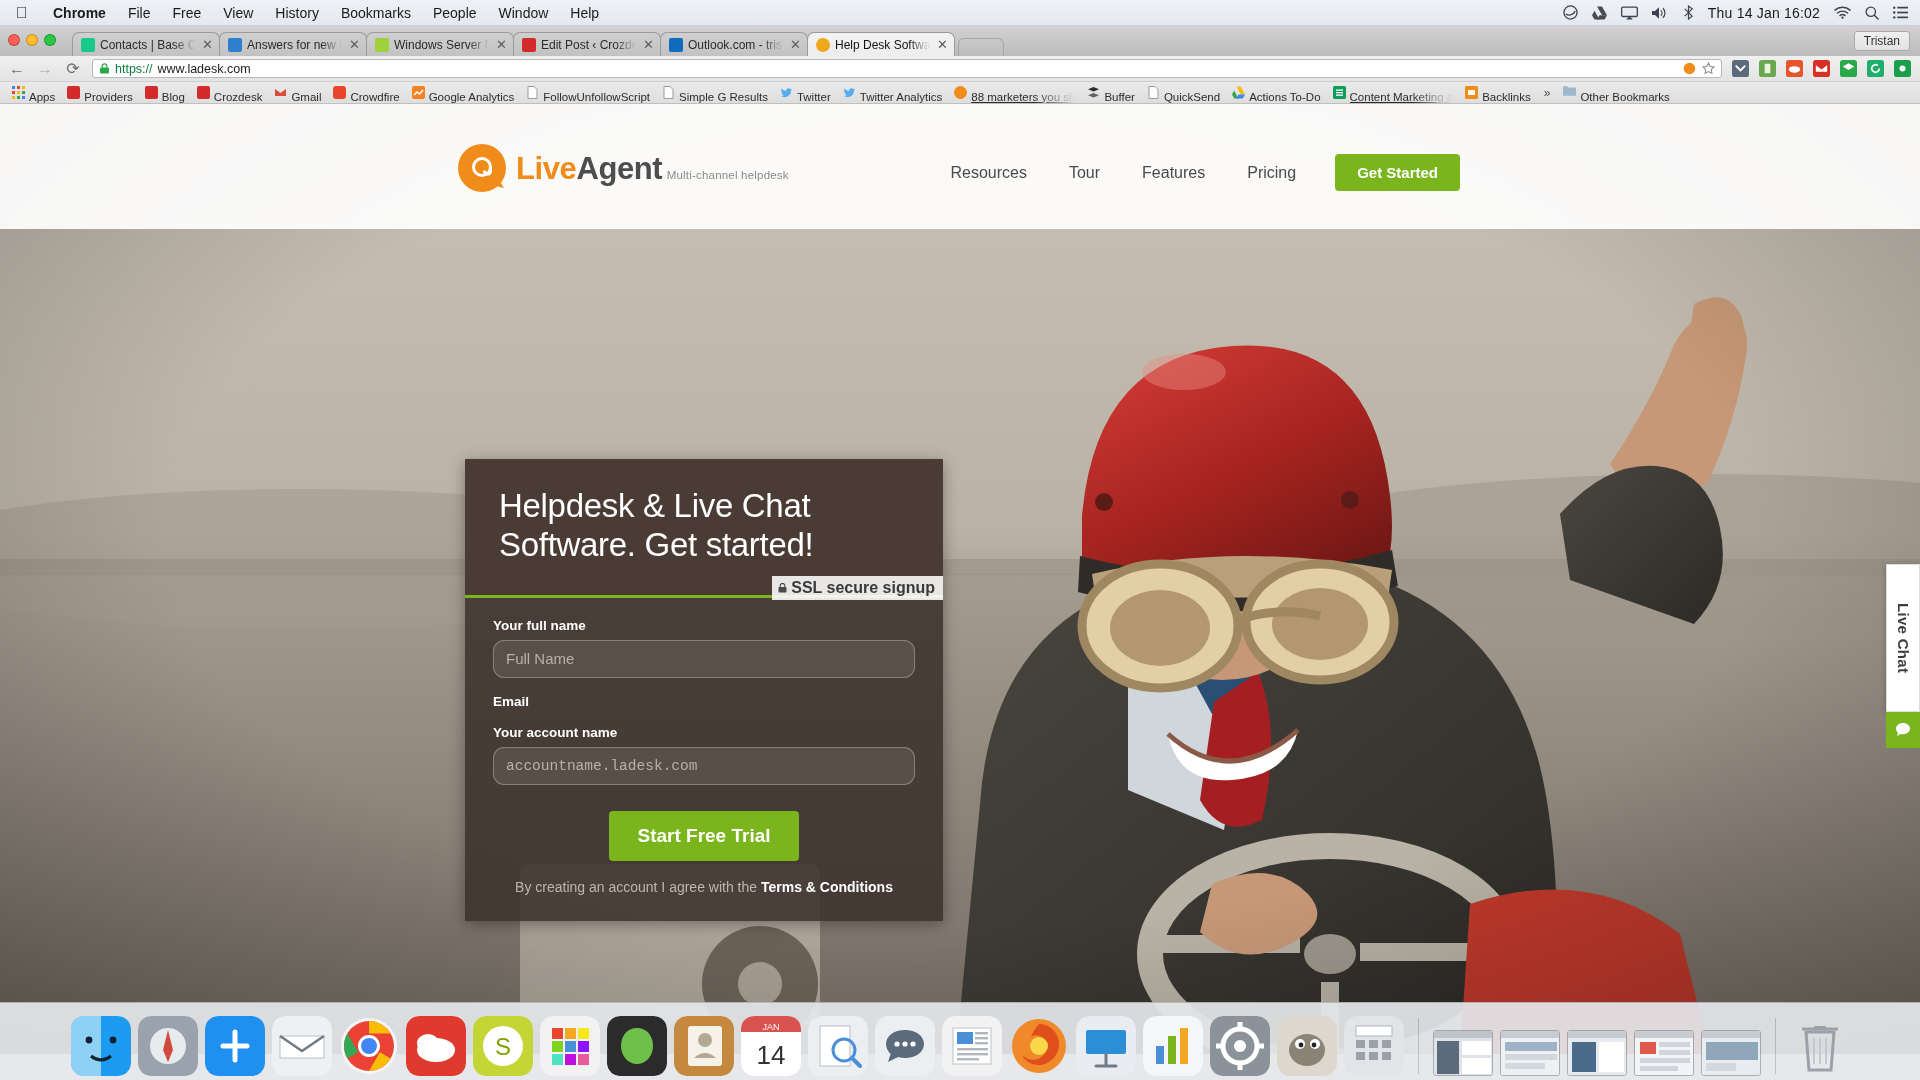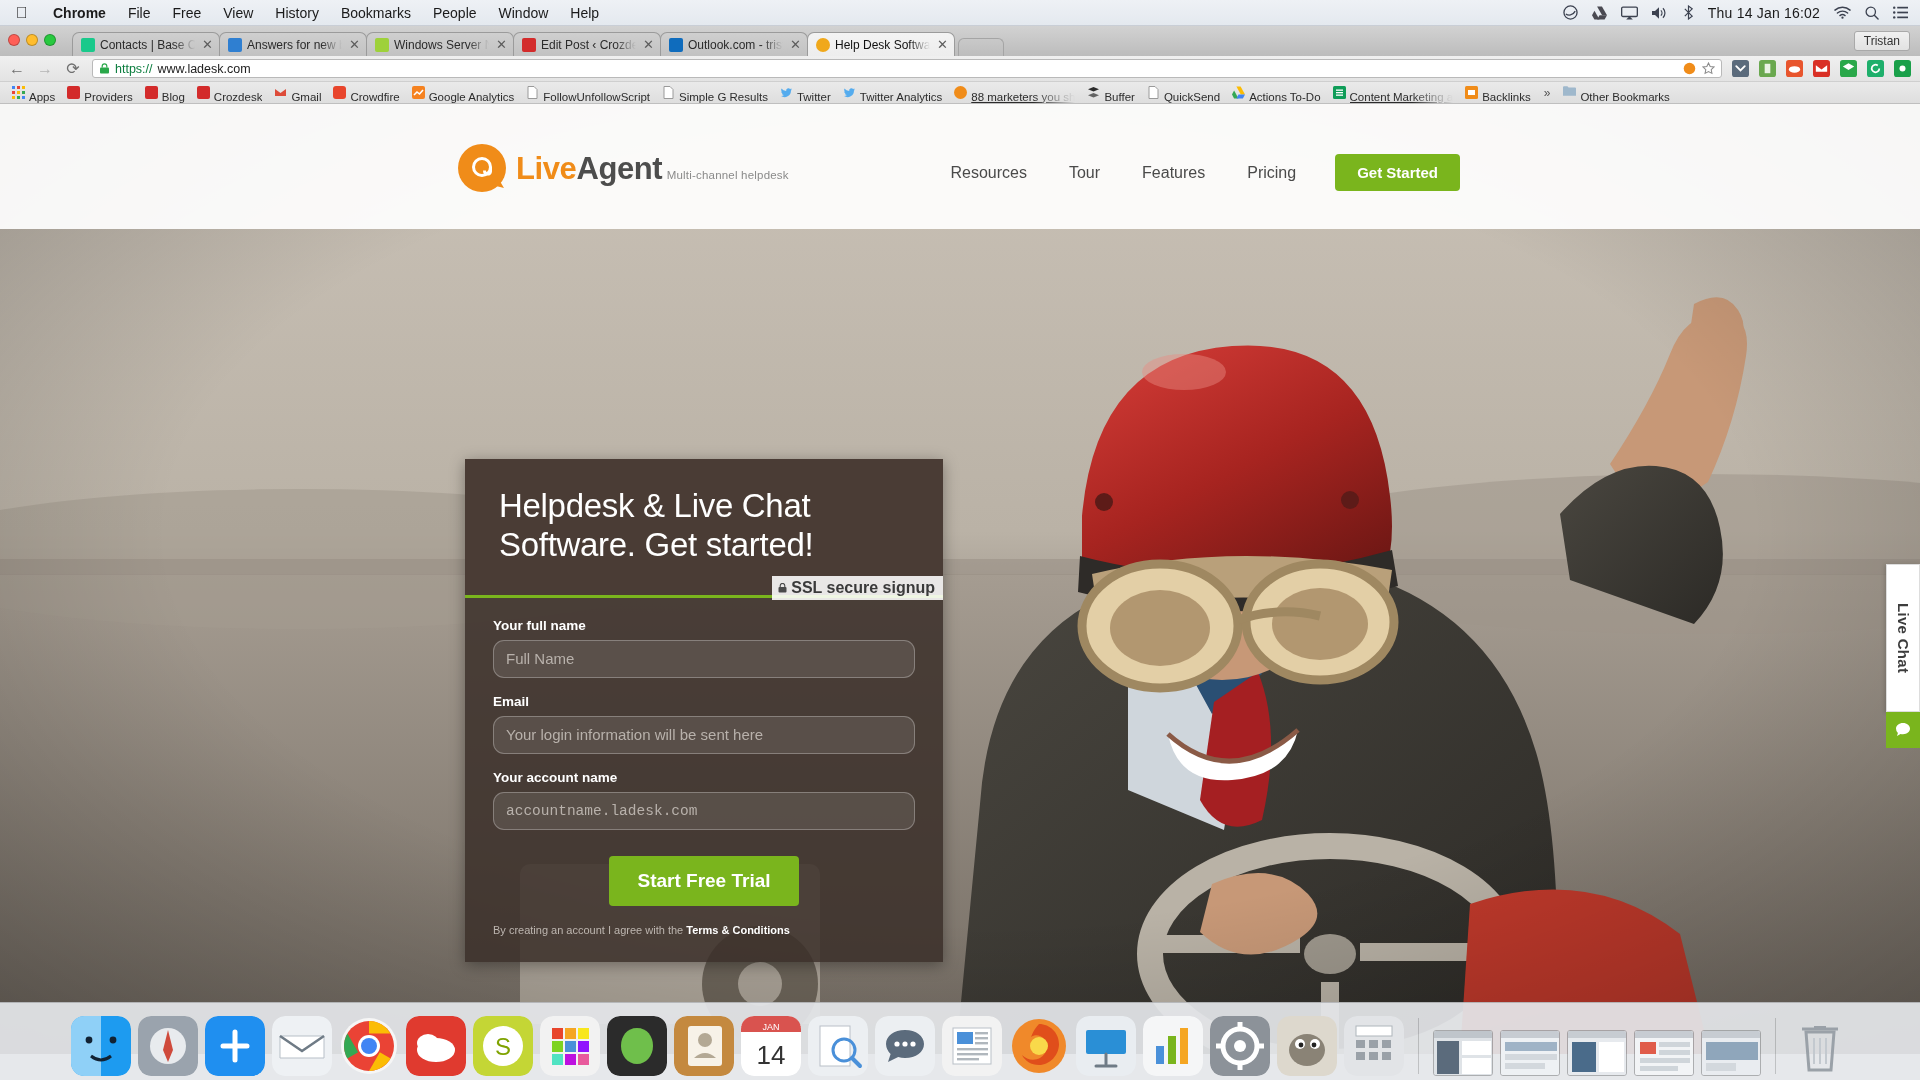--- a/index.html
+++ b/index.html
@@ -158,21 +158,21 @@
     font-family: "Liberation Sans", sans-serif;
   }
   .fld::placeholder { color: #b8b1ab; }
   .fld.mono { font-family: "Liberation Mono", monospace; font-size: 14.5px; }
   .start-btn {
     display: block; margin: 26px auto 0 auto;
     background: #7ab51d; color: #fff; font-size: 19px; font-weight: bold;
     padding: 14px 28px; border: none; border-radius: 4px;
     font-family: "Liberation Sans", sans-serif;
   }
-  .terms { color: #bdb6b0; font-size: 11px; margin-top: 18px; }
+  .terms { text-align: center; color: #bdb6b0; font-size: 14px; margin-top: 18px; }
   .terms b { color: #fff; }
 
   .livechat {
     position: absolute; right: 0; top: 460px; width: 34px; z-index: 7;
   }
   .lc-tab {
     background: #fff; border: 1px solid #ddd; height: 148px;
     display: flex; align-items: center; justify-content: center;
     box-shadow: -1px 1px 4px rgba(0,0,0,.18);
   }
@@ -651,21 +651,20 @@
                   <path d="M2.2 4V2.7a2.3 2.3 0 0 1 4.6 0V4" fill="none" stroke="#4a4a4a" stroke-width="1.1"></path>
                 </svg>
             </span>
             <span>SSL secure signup</span>
           </div>
 
           <div class="fld-label">Your full name</div>
           <input class="fld" placeholder="Full Name" style="">
 
           <div class="fld-label">Email</div>
-          <input class="fld" placeholder="Your login information will be sent here" style="">
 
           <div class="fld-label">Your account name</div>
           <input class="fld mono" placeholder="accountname.ladesk.com" style="">
 
           <button class="start-btn">Start Free Trial</button>
 
           <div class="terms"><span>By creating an account I agree with the </span><b>Terms &amp; Conditions</b></div>
         </div>
       </div>
 

